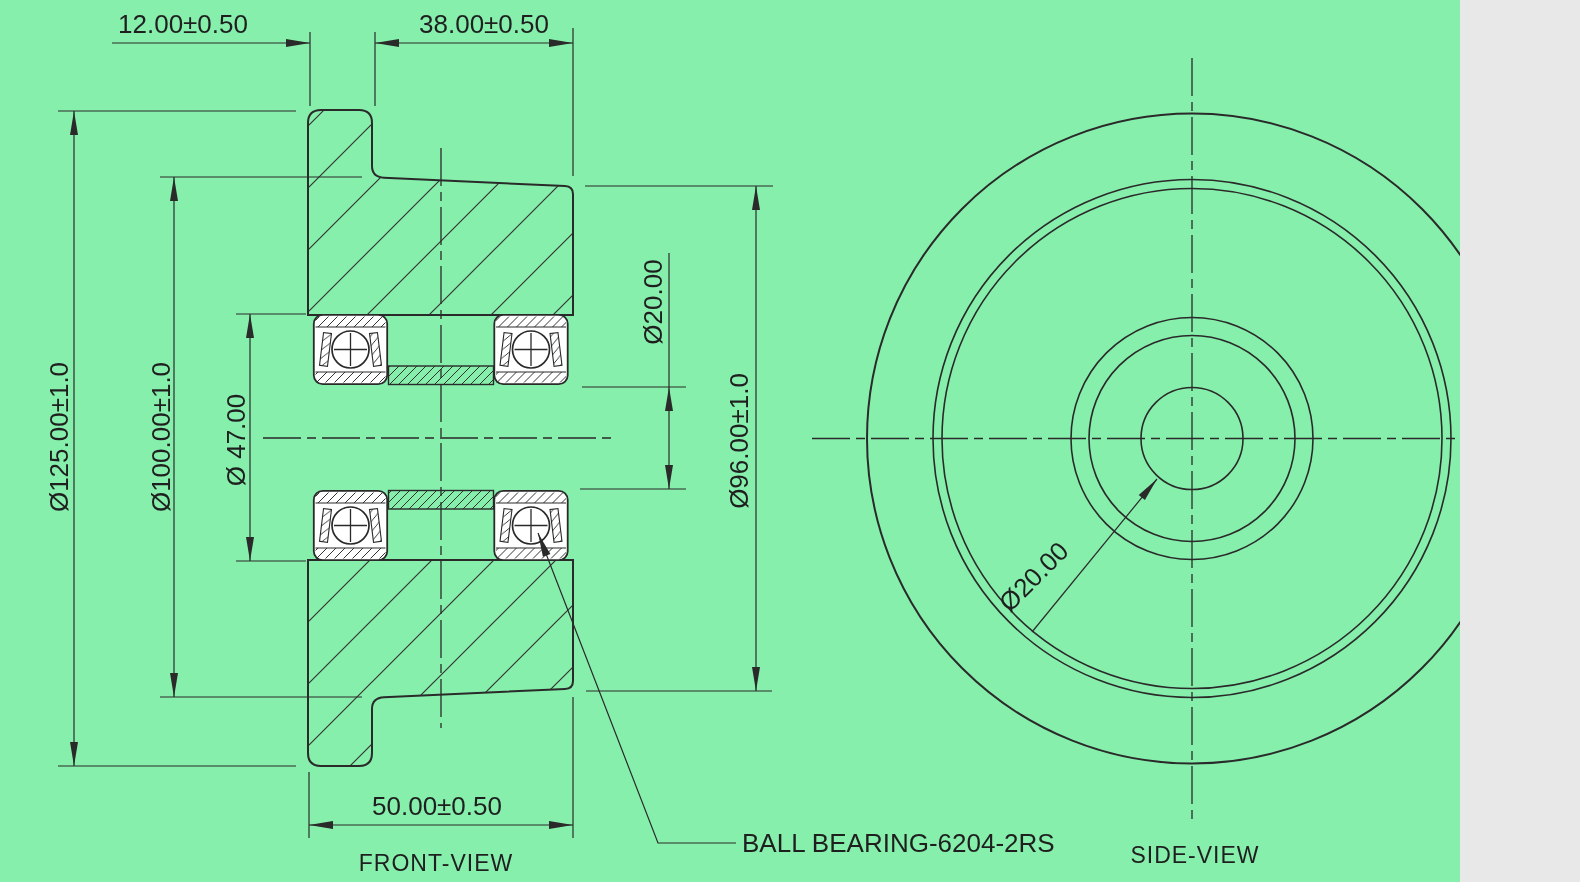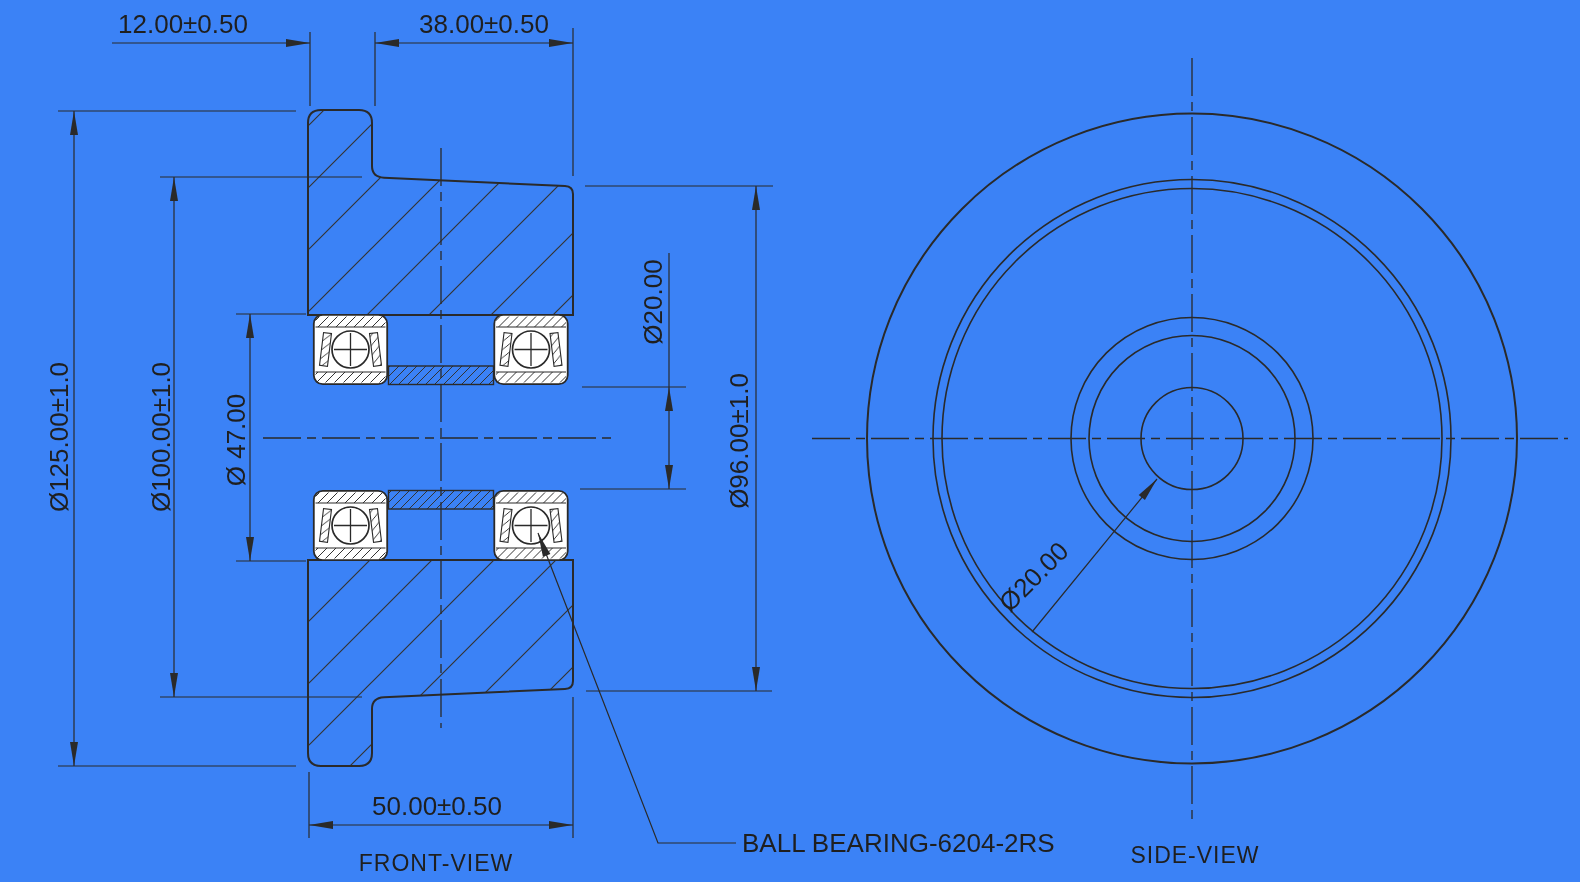--- a/index.html
+++ b/index.html
@@ -1,17 +1,17 @@
 <!DOCTYPE html>
 <html><head>
 <meta charset="utf-8">
 <style>
   html,body{margin:0;padding:0;background:#e8e8e8;}
   .sheet{
-    width:1580px;height:882px;background:#3b82f6;position:relative;
+    width:1460px;height:882px;background:#86efac;position:relative;
     font-family:"Liberation Sans","DejaVu Sans",sans-serif;
     overflow:hidden;
   }
   svg text{
     font-family:"Liberation Sans","DejaVu Sans",sans-serif;
     fill:#1f1f1f;
   }
   .dimtxt{font-size:26px;}
   .viewtxt{font-size:23px;letter-spacing:1px;}
   .part{stroke:#2a2a2a;stroke-width:2;fill:none;}

